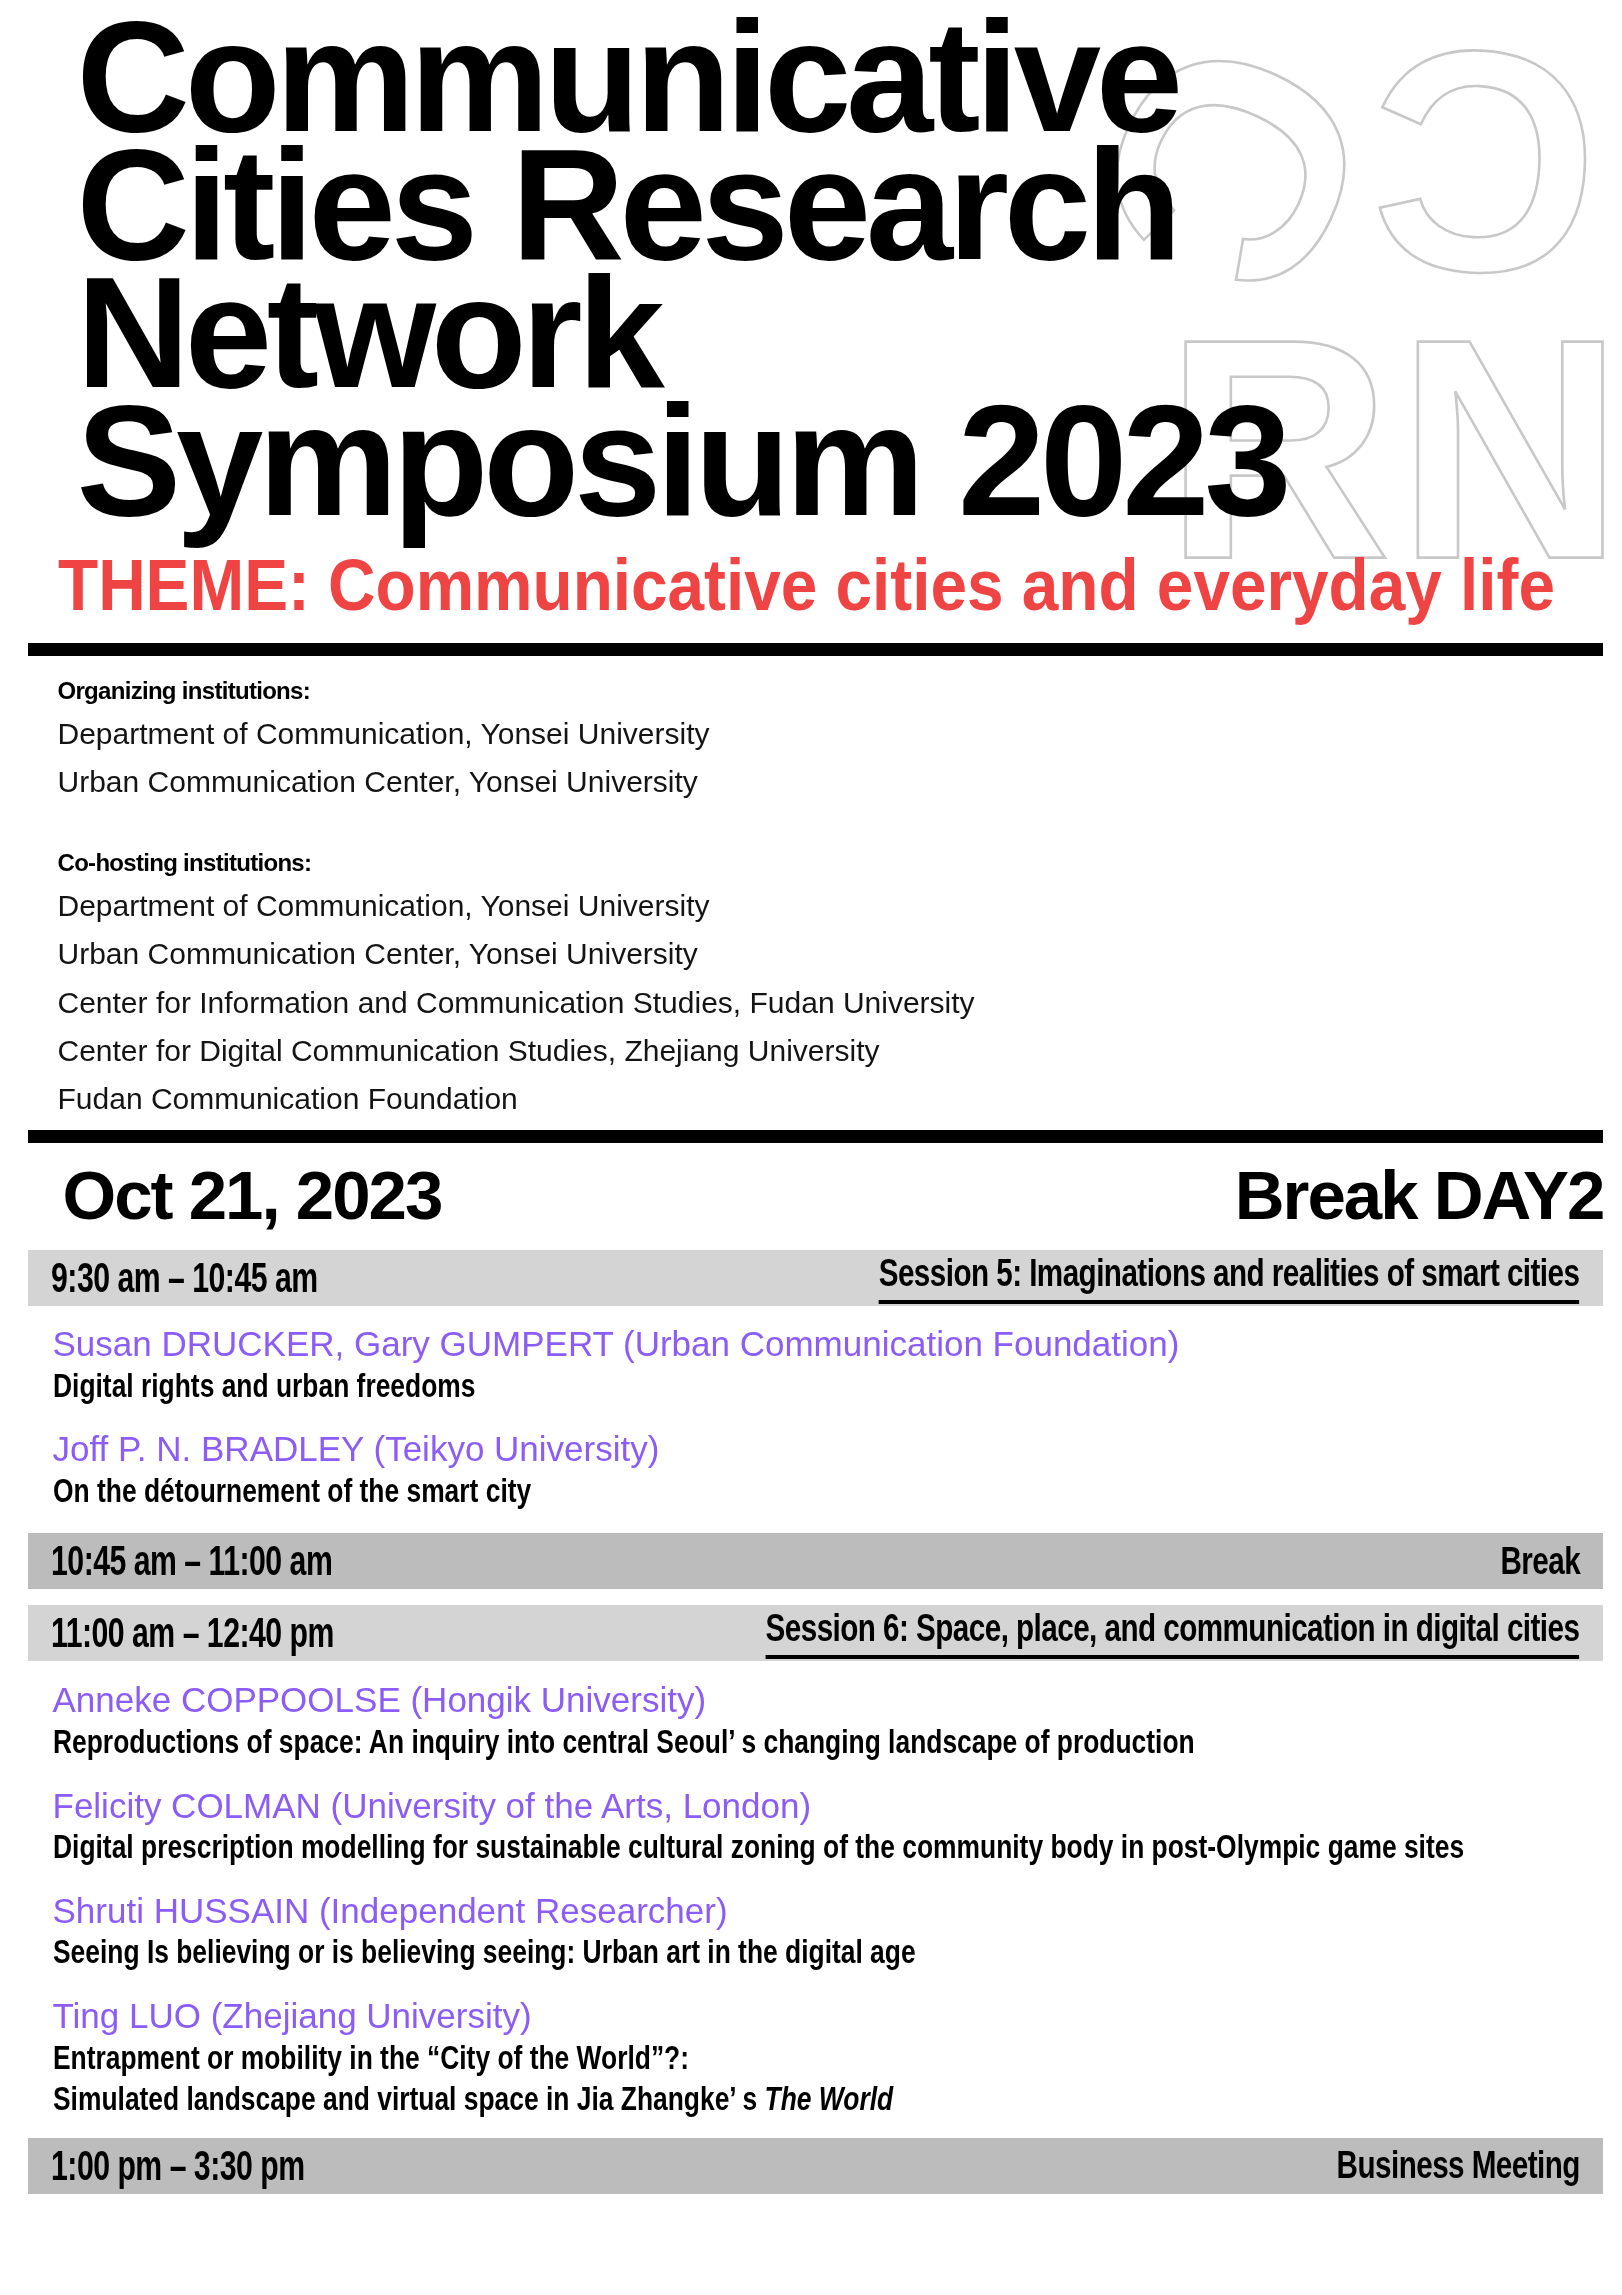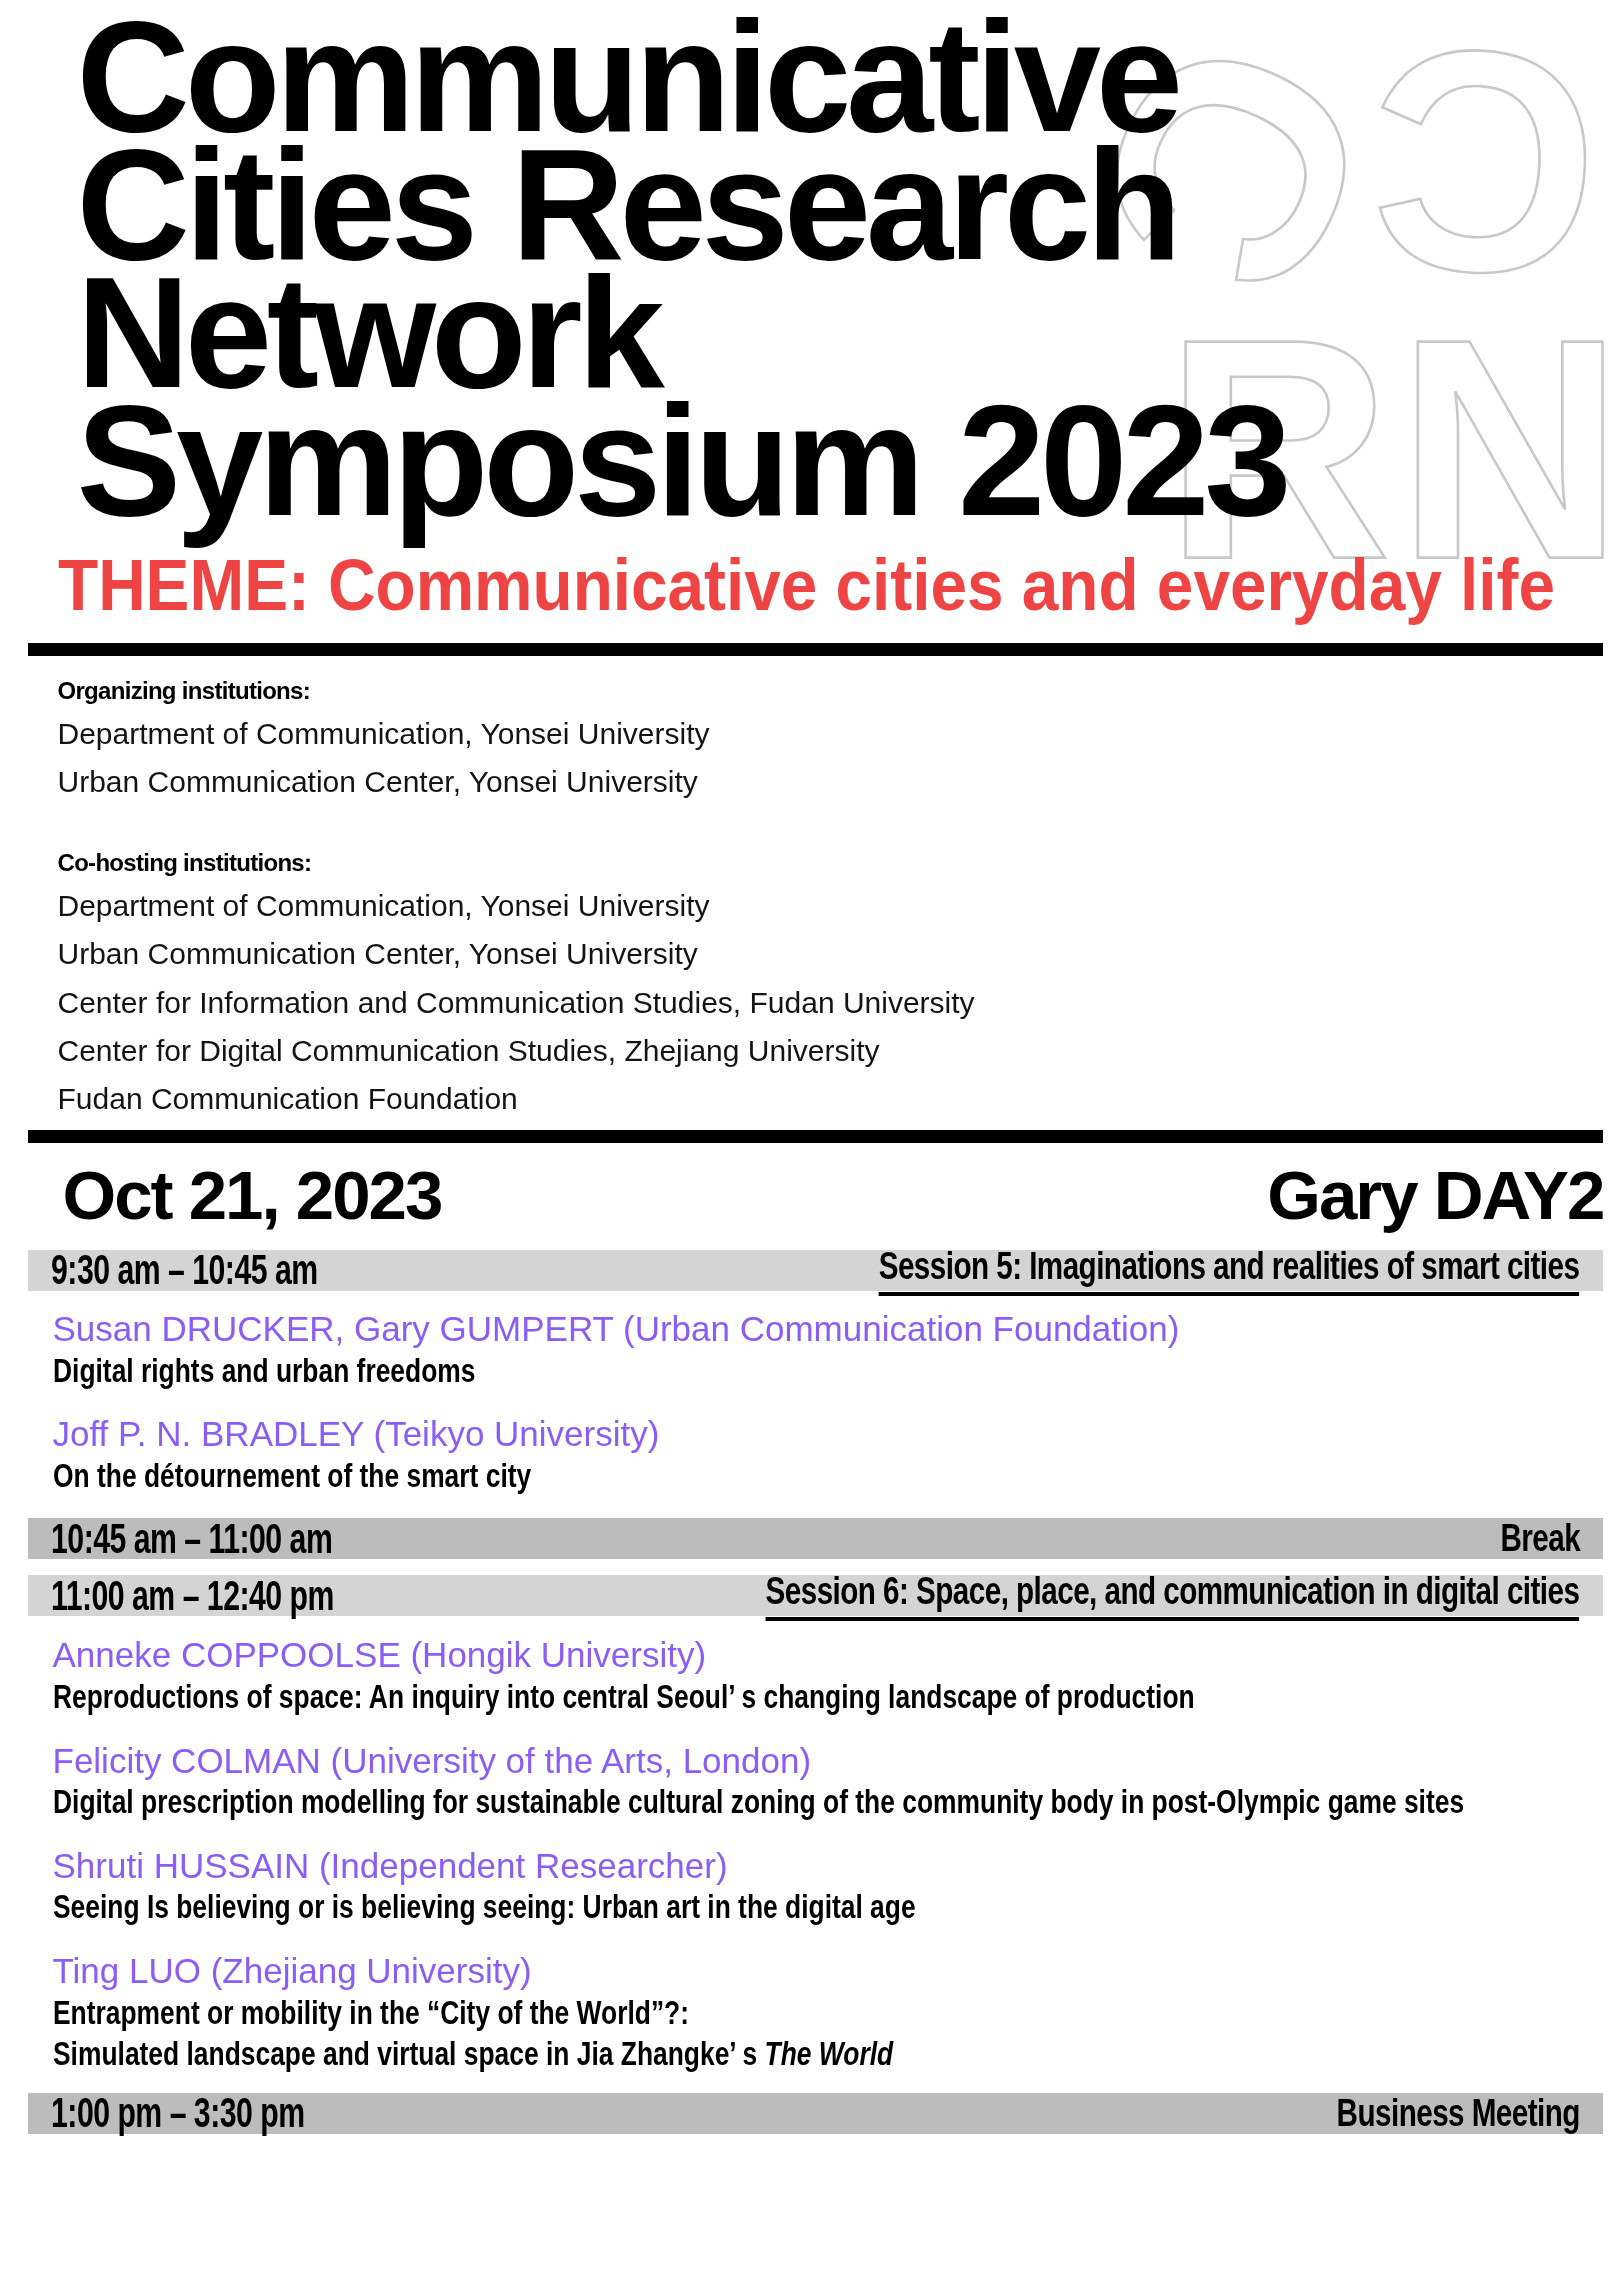--- a/index.html
+++ b/index.html
@@ -42,21 +42,21 @@
   .inst-item { margin-top:9.2px; font-size:30px; line-height:39px; color:#141414; white-space:nowrap; }
   .inst-gap { margin-top:48px; }
 
   .day-row {
     margin:17px 0 0 35px;
     display:flex; justify-content:space-between; align-items:baseline;
     font-size:69px; font-weight:bold; letter-spacing:-2px; line-height:72px;
   }
 
   .bar {
-    margin-top:18.3px; height:41px;
+    margin-top:18.3px; height:56px;
     display:flex; justify-content:space-between; align-items:center;
     padding:0 23.6px;
   }
   .bar-light { background:#d4d4d4; }
   .bar-dark  { background:#bcbcbc; }
   .bar-time  { font-size:42px; font-weight:bold; letter-spacing:-0.7px; }
   .bar-label { font-size:38px; font-weight:bold; letter-spacing:-0.7px; }
   .bar-label .underlined { border-bottom:4.6px solid #000; padding-bottom:4.6px; }
 
   .talk { margin:23.6px 0 0 25px; }
@@ -108,21 +108,21 @@
       <div class="inst-item">Urban Communication Center, Yonsei University</div>
       <div class="inst-item">Center for Information and Communication Studies, Fudan University</div>
       <div class="inst-item">Center for Digital Communication Studies, Zhejiang University</div>
       <div class="inst-item">Fudan Communication Foundation</div>
     </div>
 
     <div class="rule2"></div>
 
     <div class="day-row">
       <span>Oct 21, 2023</span>
-      <span>Gary DAY2</span>
+      <span>Break DAY2</span>
     </div>
 
     <div class="bar bar-light">
       <span class="bar-time"><span class="squeeze-72">9:30 am – 10:45 am</span></span>
       <span class="bar-label"><span class="squeeze-r underlined">Session 5: Imaginations and realities of smart cities</span></span>
     </div>
 
     <div class="talk talk-first">
       <div class="talk-speaker">Susan DRUCKER, Gary GUMPERT (Urban Communication Foundation)</div>
       <div class="talk-title"><span class="squeeze">Digital rights and urban freedoms</span></div>

